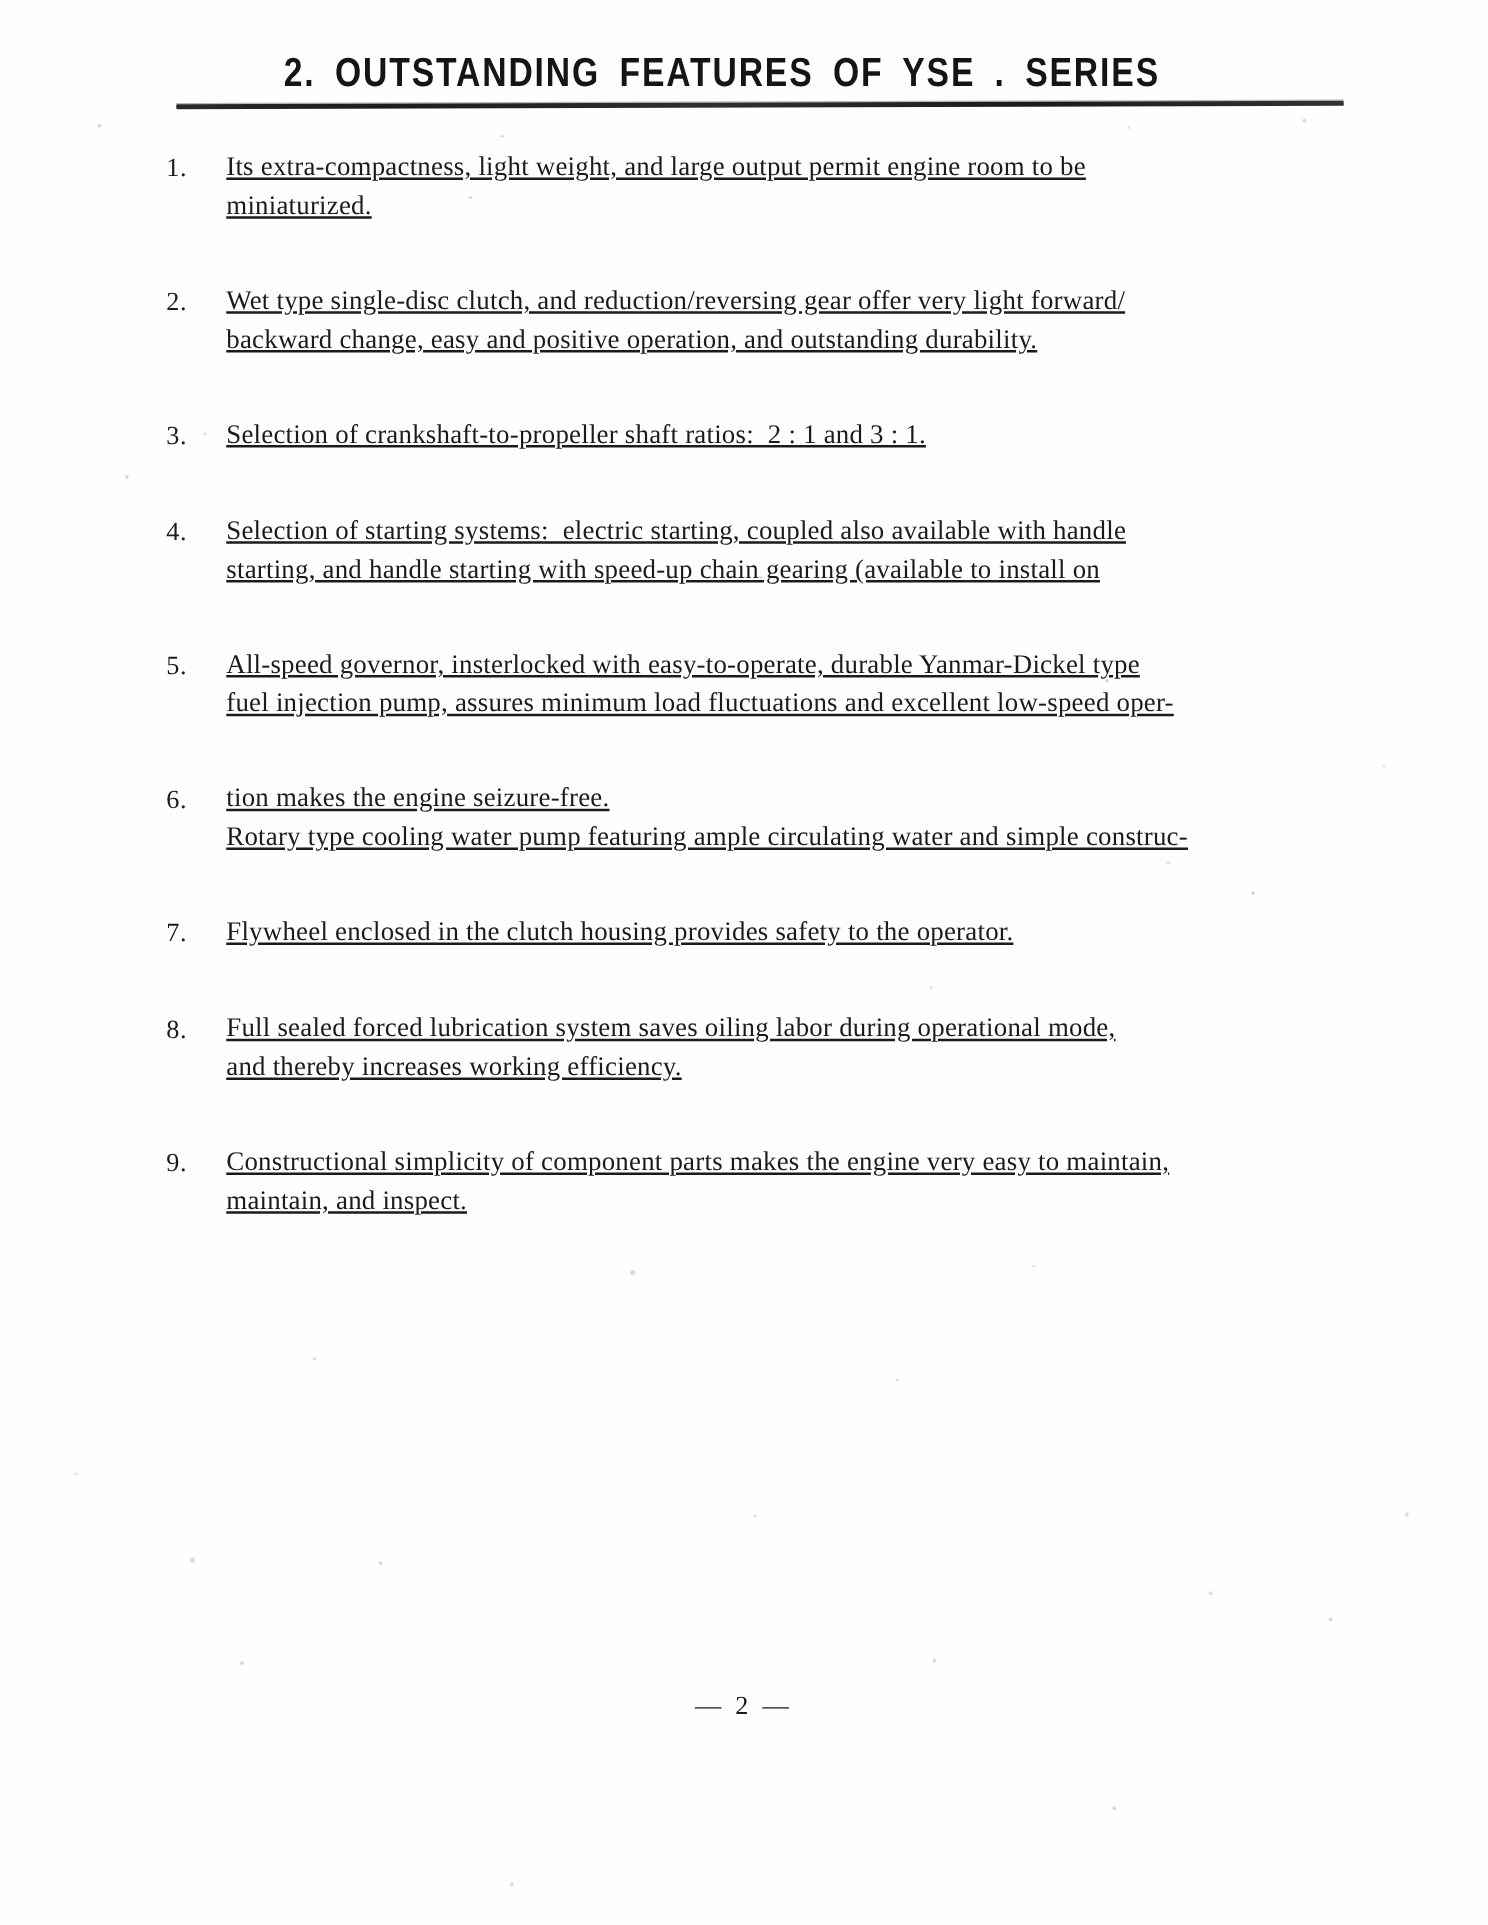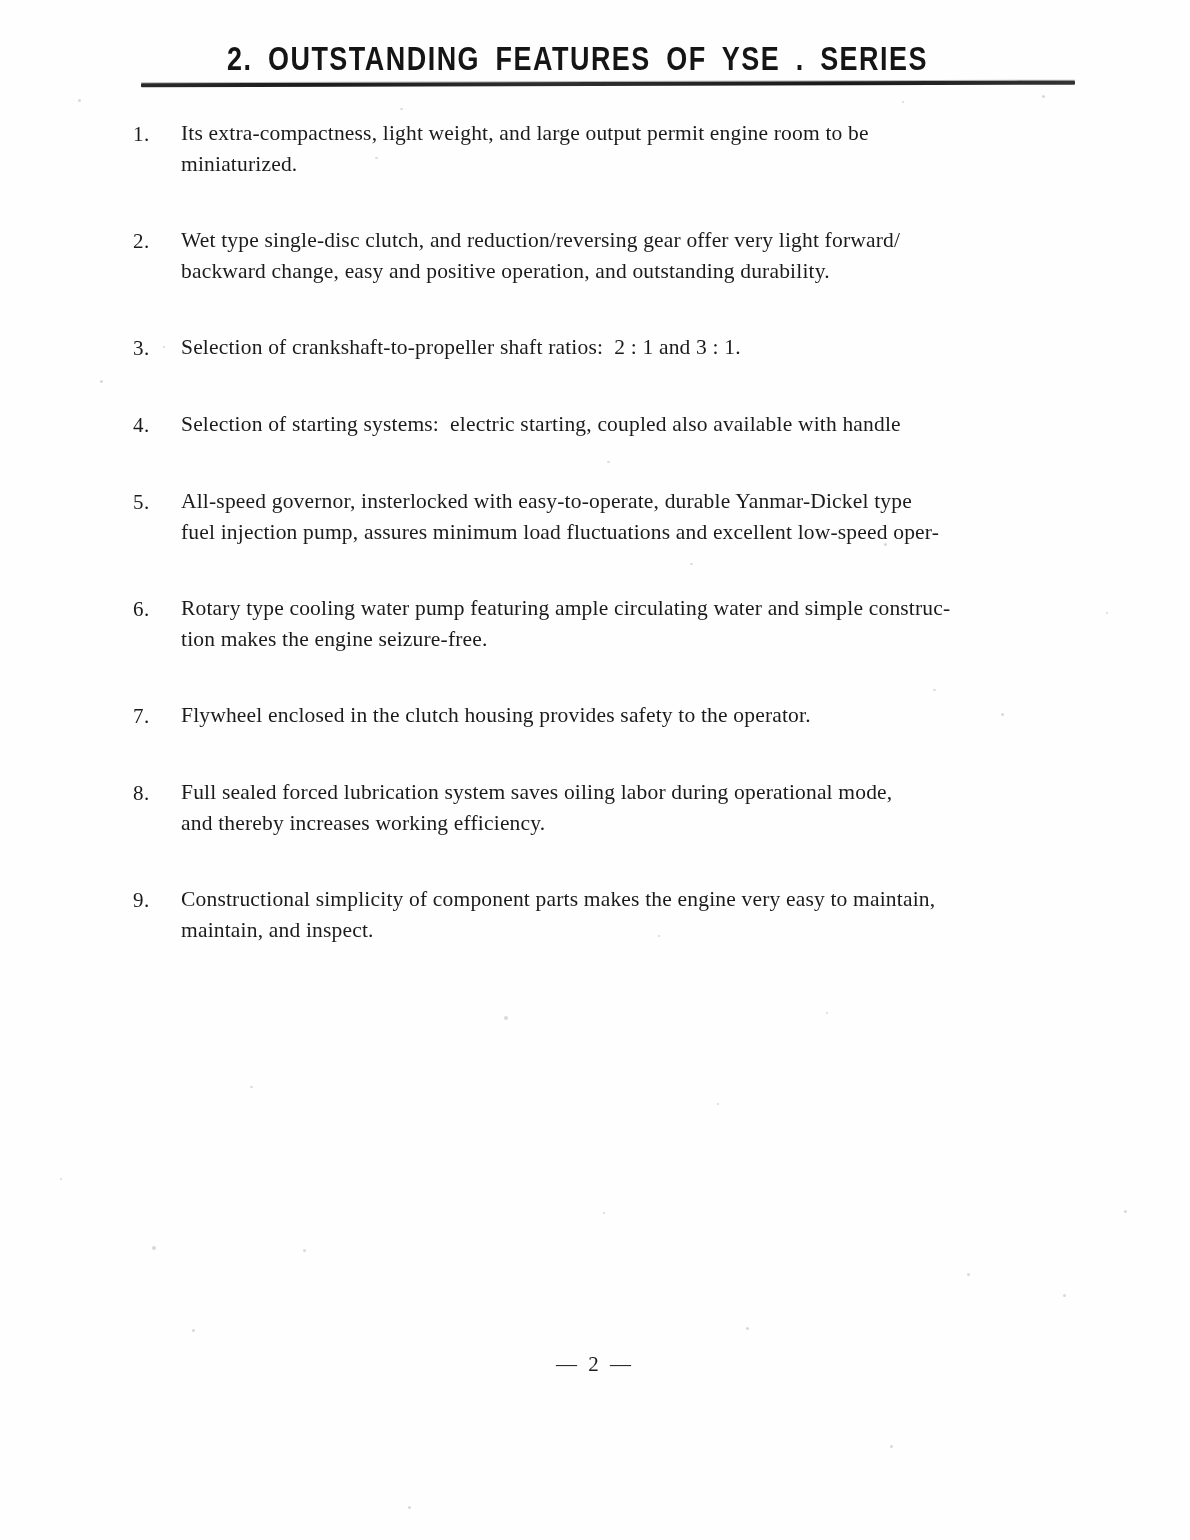--- a/index.html
+++ b/index.html
@@ -99,20 +99,21 @@
   .feature-text {
     flex: 1 1 auto;
     font-size: 21.5px;
     line-height: 31px;
     letter-spacing: .18px;
     color: #1b1b1b;
   }
   .feature-text .ln {
     display: block;
     white-space: pre;
+    text-decoration: underline;
   }
 
   
   .page-footer {
     position: absolute;
     left: 0;
     top: 1352px;
     width: 1190px;
     text-align: center;
     font-size: 21px;
@@ -183,34 +184,35 @@
       <div class="feature-item">
         <div class="feature-num">3.</div>
         <div class="feature-text">
           <span class="ln">Selection of crankshaft-to-propeller shaft ratios:  2 : 1 and 3 : 1.</span>
         </div>
       </div>
       <div class="feature-item">
         <div class="feature-num">4.</div>
         <div class="feature-text">
           <span class="ln">Selection of starting systems:  electric starting, coupled also available with handle</span>
+          <span class="ln">starting, and handle starting with speed-up chain gearing (available to install on</span>
         </div>
       </div>
       <div class="feature-item">
         <div class="feature-num">5.</div>
         <div class="feature-text">
           <span class="ln">All-speed governor, insterlocked with easy-to-operate, durable Yanmar-Dickel type</span>
           <span class="ln">fuel injection pump, assures minimum load fluctuations and excellent low-speed oper-</span>
         </div>
       </div>
       <div class="feature-item">
         <div class="feature-num">6.</div>
         <div class="feature-text">
+          <span class="ln">tion makes the engine seizure-free.</span>
           <span class="ln">Rotary type cooling water pump featuring ample circulating water and simple construc-</span>
-          <span class="ln">tion makes the engine seizure-free.</span>
         </div>
       </div>
       <div class="feature-item">
         <div class="feature-num">7.</div>
         <div class="feature-text">
           <span class="ln">Flywheel enclosed in the clutch housing provides safety to the operator.</span>
         </div>
       </div>
       <div class="feature-item">
         <div class="feature-num">8.</div>

